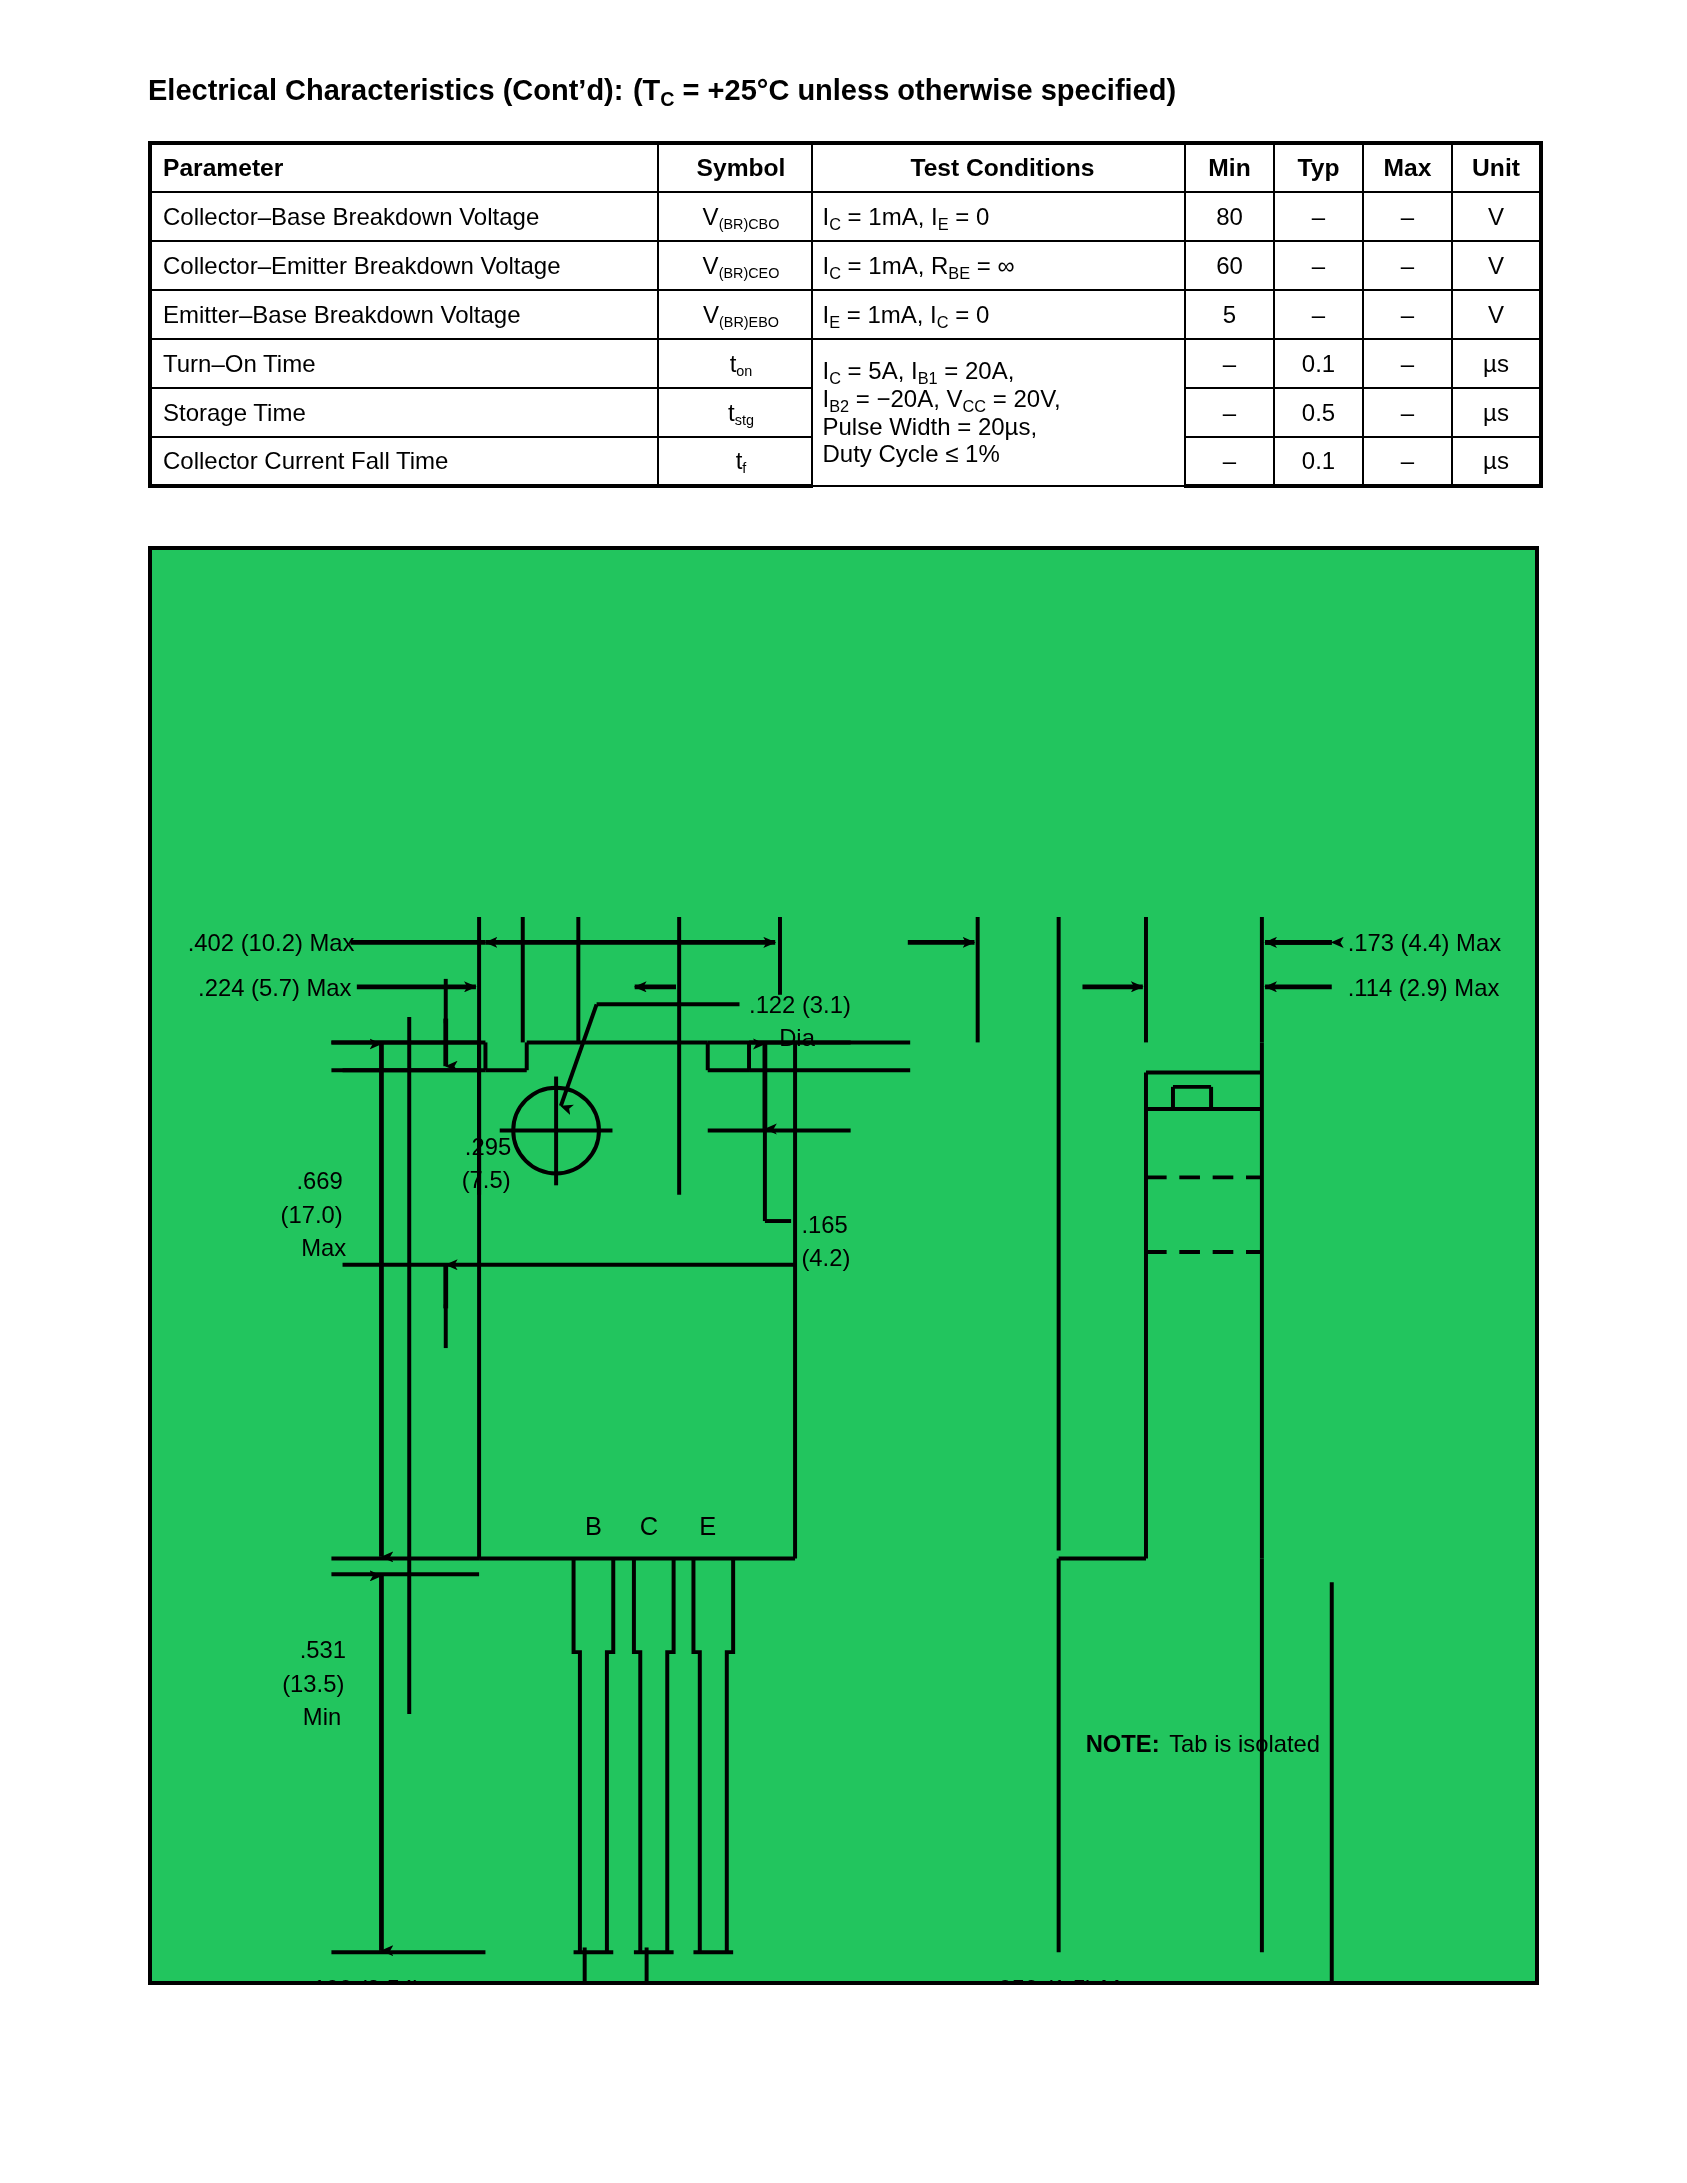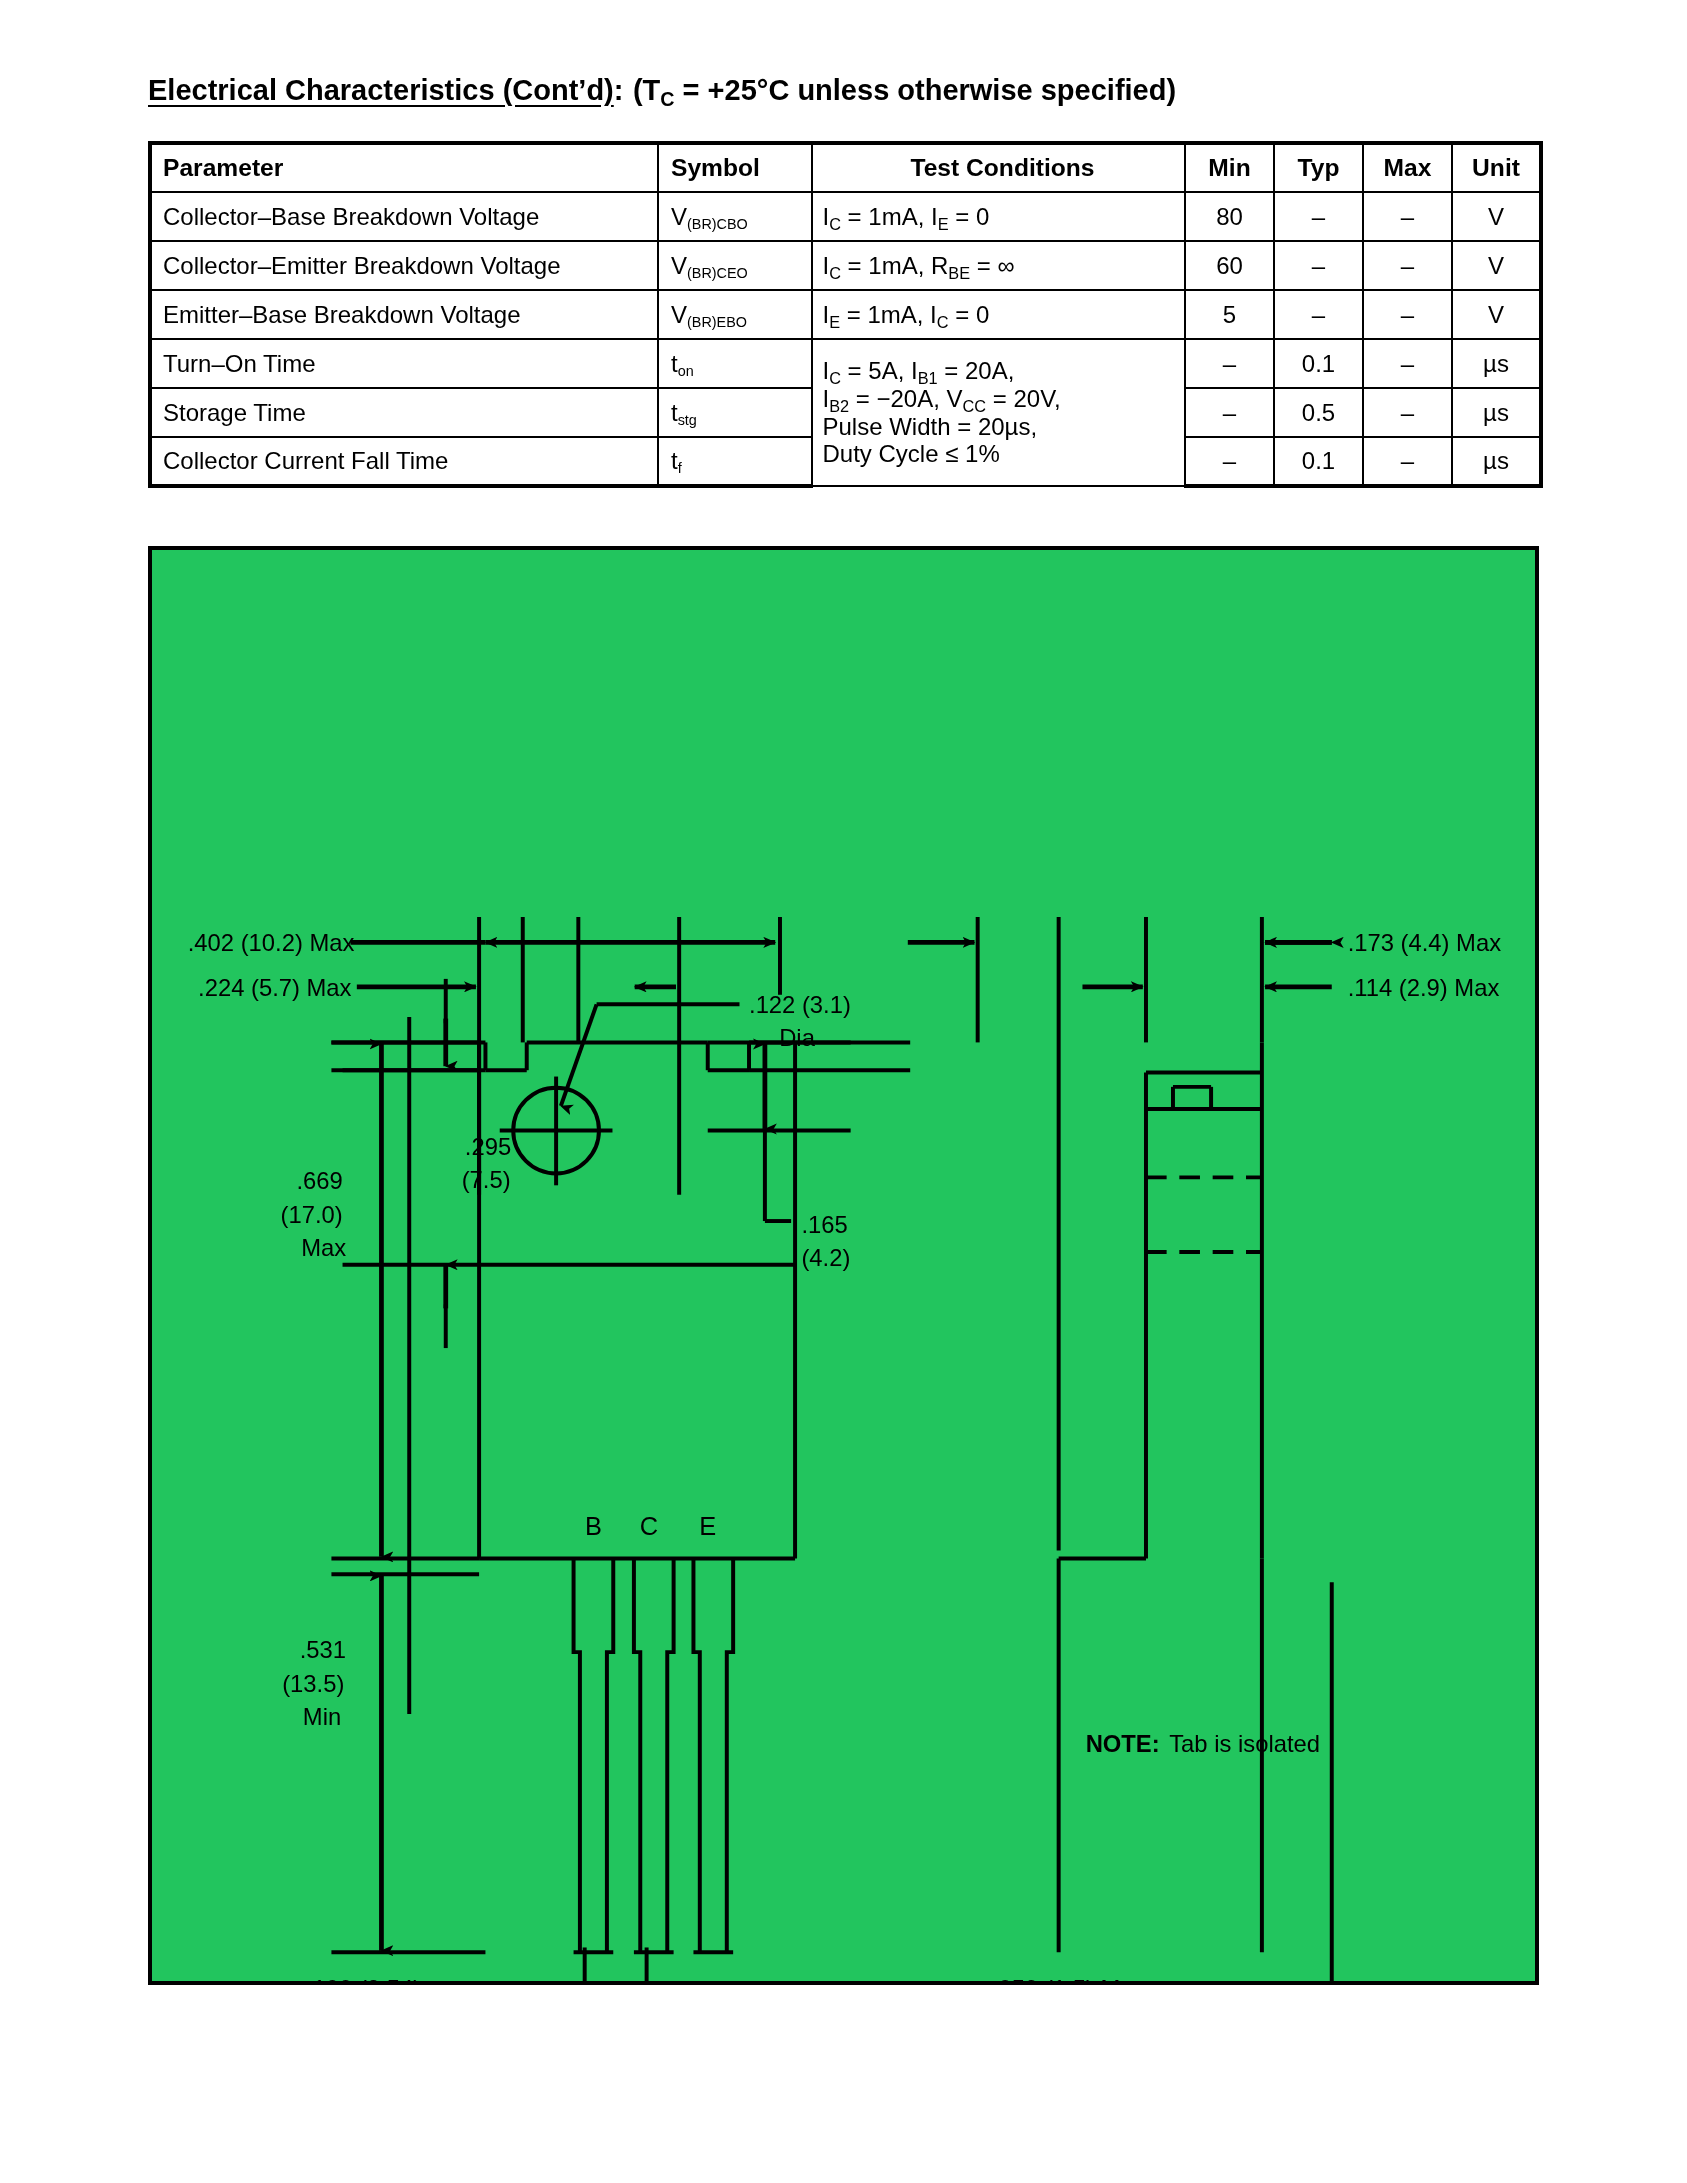--- a/index.html
+++ b/index.html
@@ -20,21 +20,20 @@
   #heading {
     position: absolute;
     left: 148px;
     top: 76px;
     font-size: 29px;
     white-space: nowrap;
     line-height: 1;
   }
   #heading .bold-underline {
     font-weight: bold;
-    text-decoration: underline;
     text-underline-offset: 4.8px;
   }
   #heading .colon {
     font-weight: bold;
   }
   #heading .cond {
     font-weight: bold;
     margin-left: 9.5px;
   }
   sub {
@@ -64,21 +63,21 @@
     vertical-align: middle;
     height: 49px;
     box-sizing: border-box;
   }
   #spec-table thead th {
     font-weight: bold;
     text-align: center;
     font-size: 24.6px;
   }
   #spec-table .c-param { width: 508px; text-align: left; padding-left: 11px; }
-  #spec-table .c-sym   { width: 154px; text-align: left; padding-left: 12px; }
+  #spec-table .c-sym   { width: 154px; text-align: center; padding-left: 12px; }
   #spec-table .c-cond  { width: 373px; text-align: left; padding-left: 9.5px; }
   #spec-table .c-min,
   #spec-table .c-typ,
   #spec-table .c-max   { width: 89px; text-align: center; }
   #spec-table .c-unit  { width: 89px; text-align: center; }
   #spec-table .outer-left { border-left-width: 4px; }
   #spec-table .outer-right { border-right-width: 4px; }
   #spec-table thead tr th { border-top-width: 4px; }
   #spec-table tbody tr:last-child td { border-bottom-width: 4px; }
   .cond-block {

